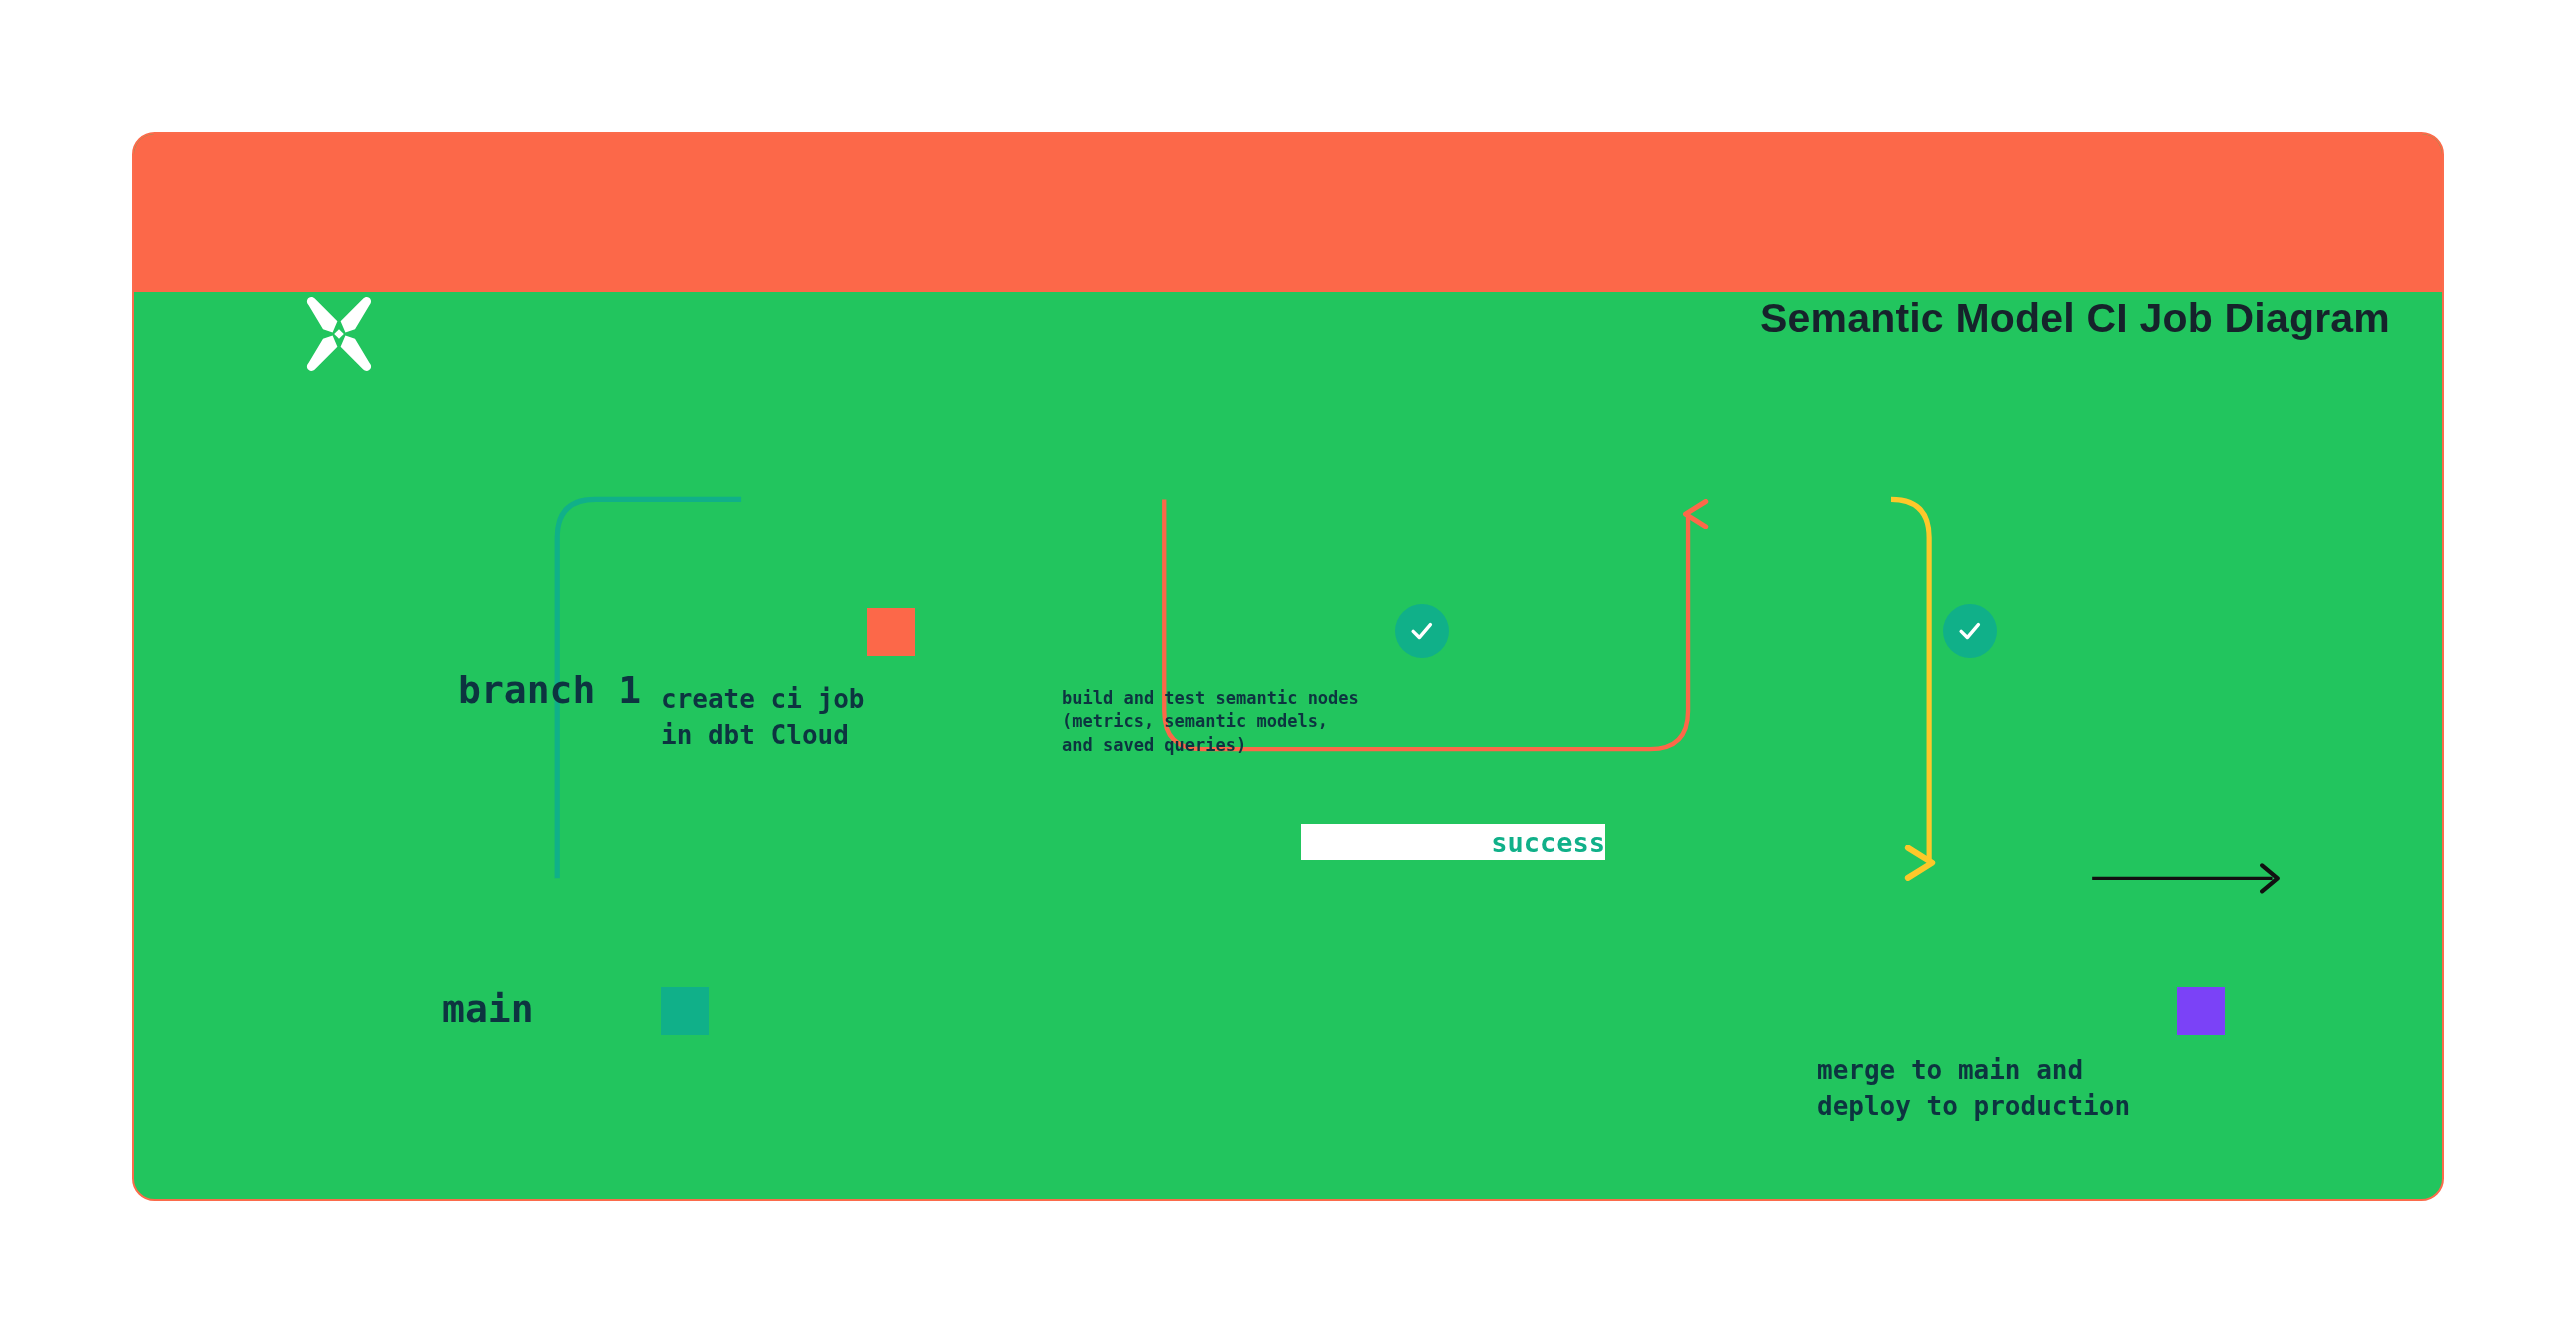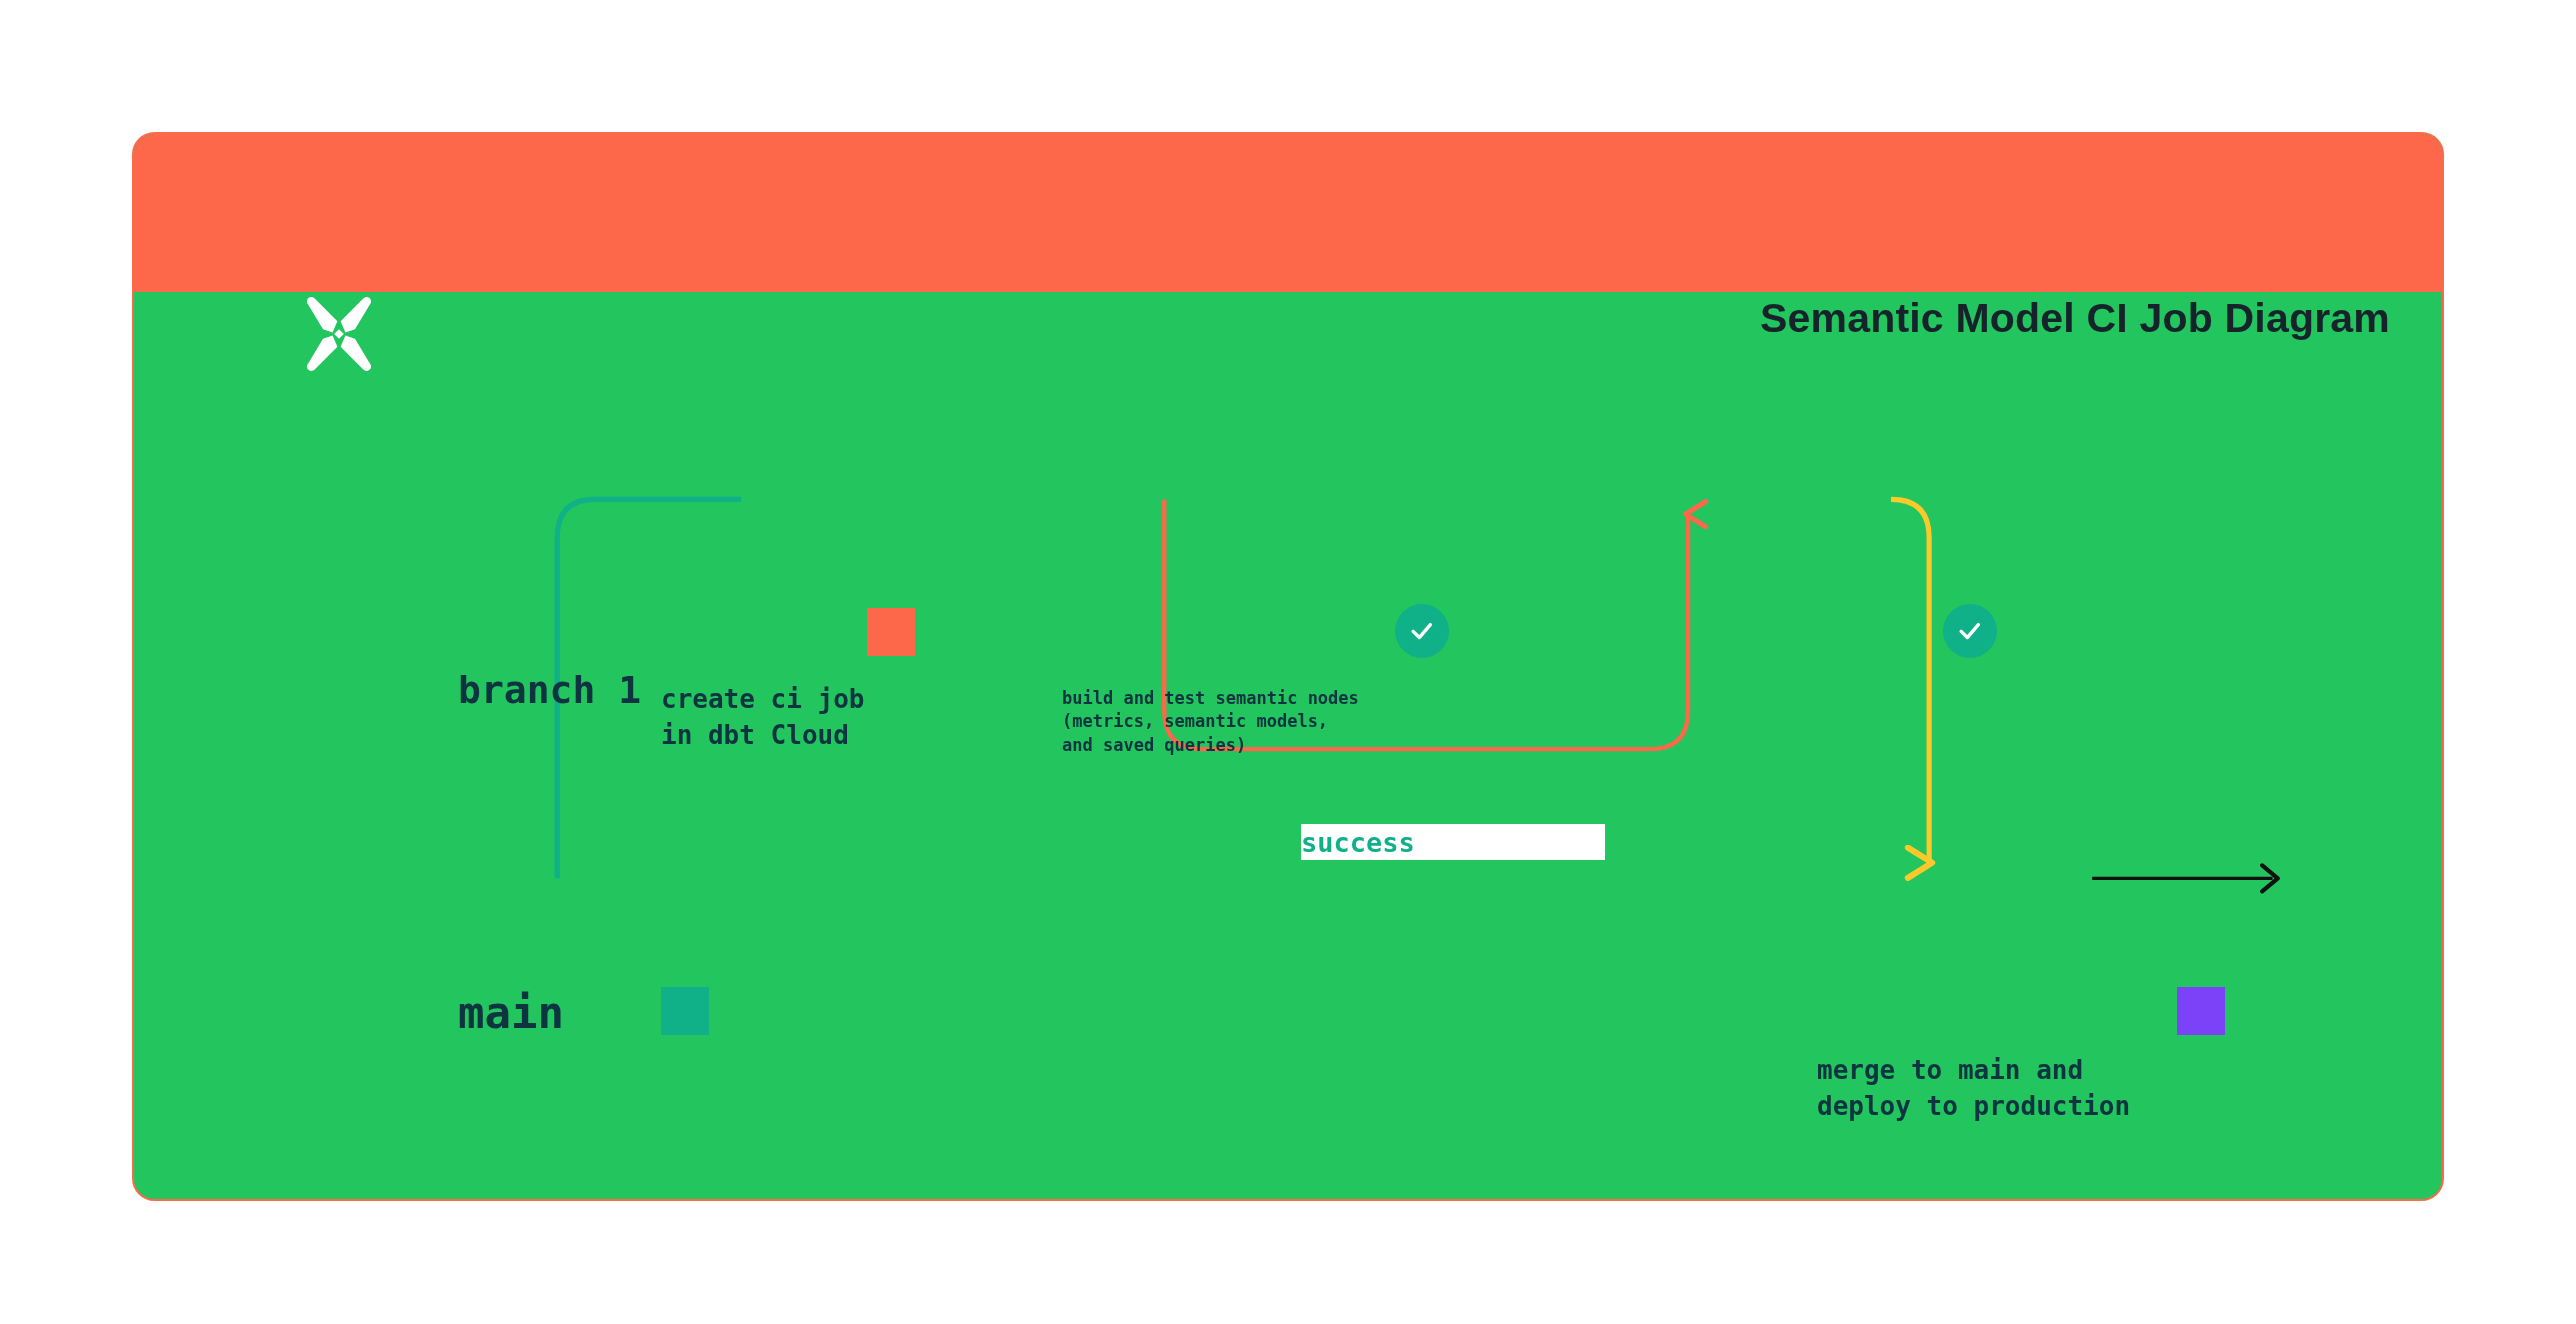--- a/index.html
+++ b/index.html
@@ -79,33 +79,33 @@
 
   .branch-name {
     position: absolute;
     font-family: "DejaVu Sans Mono", monospace;
     font-weight: 700;
     color: #0d3440;
     white-space: nowrap;
   }
 
   #lbl-branch1 { left: 324px; top: 534px; font-size: 38px; }
-  #lbl-main    { left: 324px; top: 853px; font-size: 44px; }
+  #lbl-main    { left: 308px; top: 853px; font-size: 38px; }
 
   #lbl-create  { left: 527px;  top: 548px; width: 460px; font-size: 26px; }
   #lbl-build   { left: 928px; top: 553px; width: 720px; font-size: 17px; }
   #lbl-commit  { left: 1474px; top: 548px; width: 720px; font-size: 26px; }
   #lbl-merge   { left: 1683px; top: 919px; width: 720px; font-size: 26px; }
 
   #lbl-success {
     position: absolute;
     left: 1167px;
     top: 690px;
     width: 304px;
-    text-align: left;
+    text-align: right;
     font-family: "DejaVu Sans Mono", monospace;
     font-weight: 700;
     font-size: 27px;
     color: #10B089;
     background: #ffffff;
     padding: 2.6px 0;
     white-space: pre;
   }
 
   .node {

